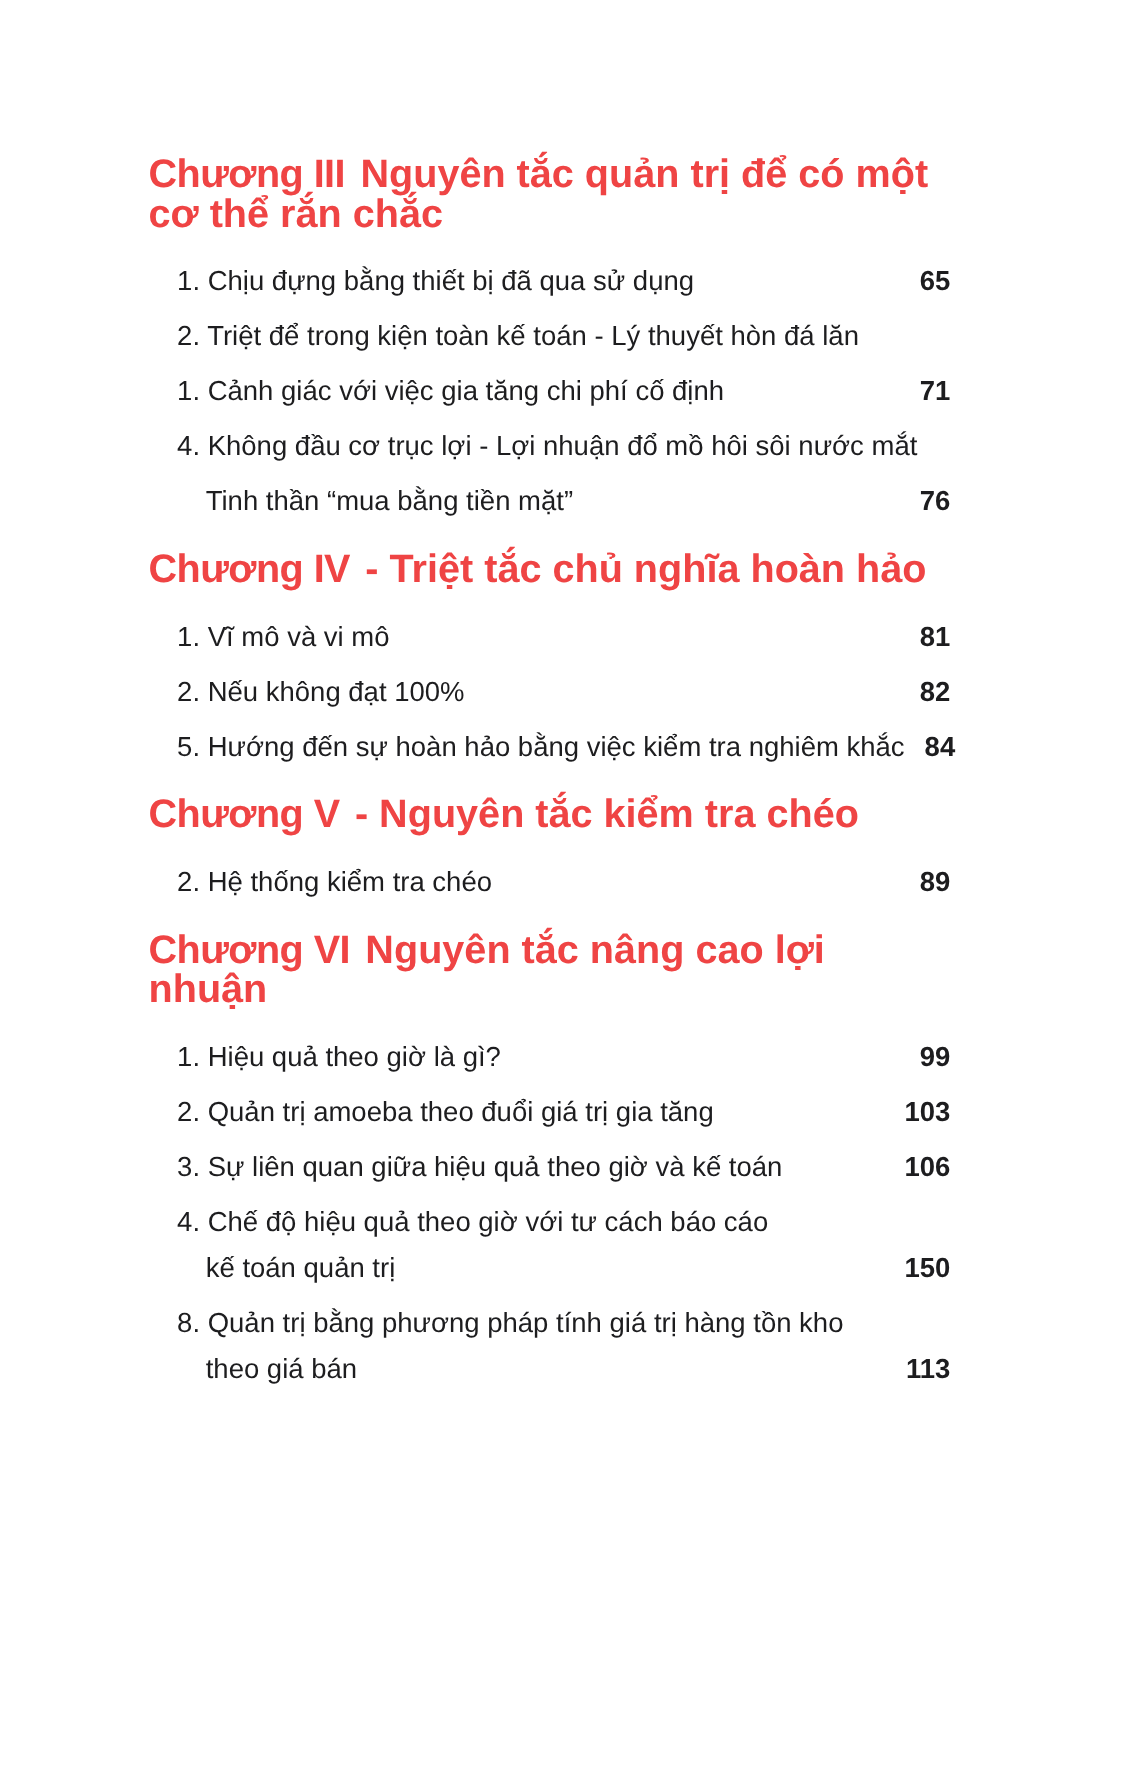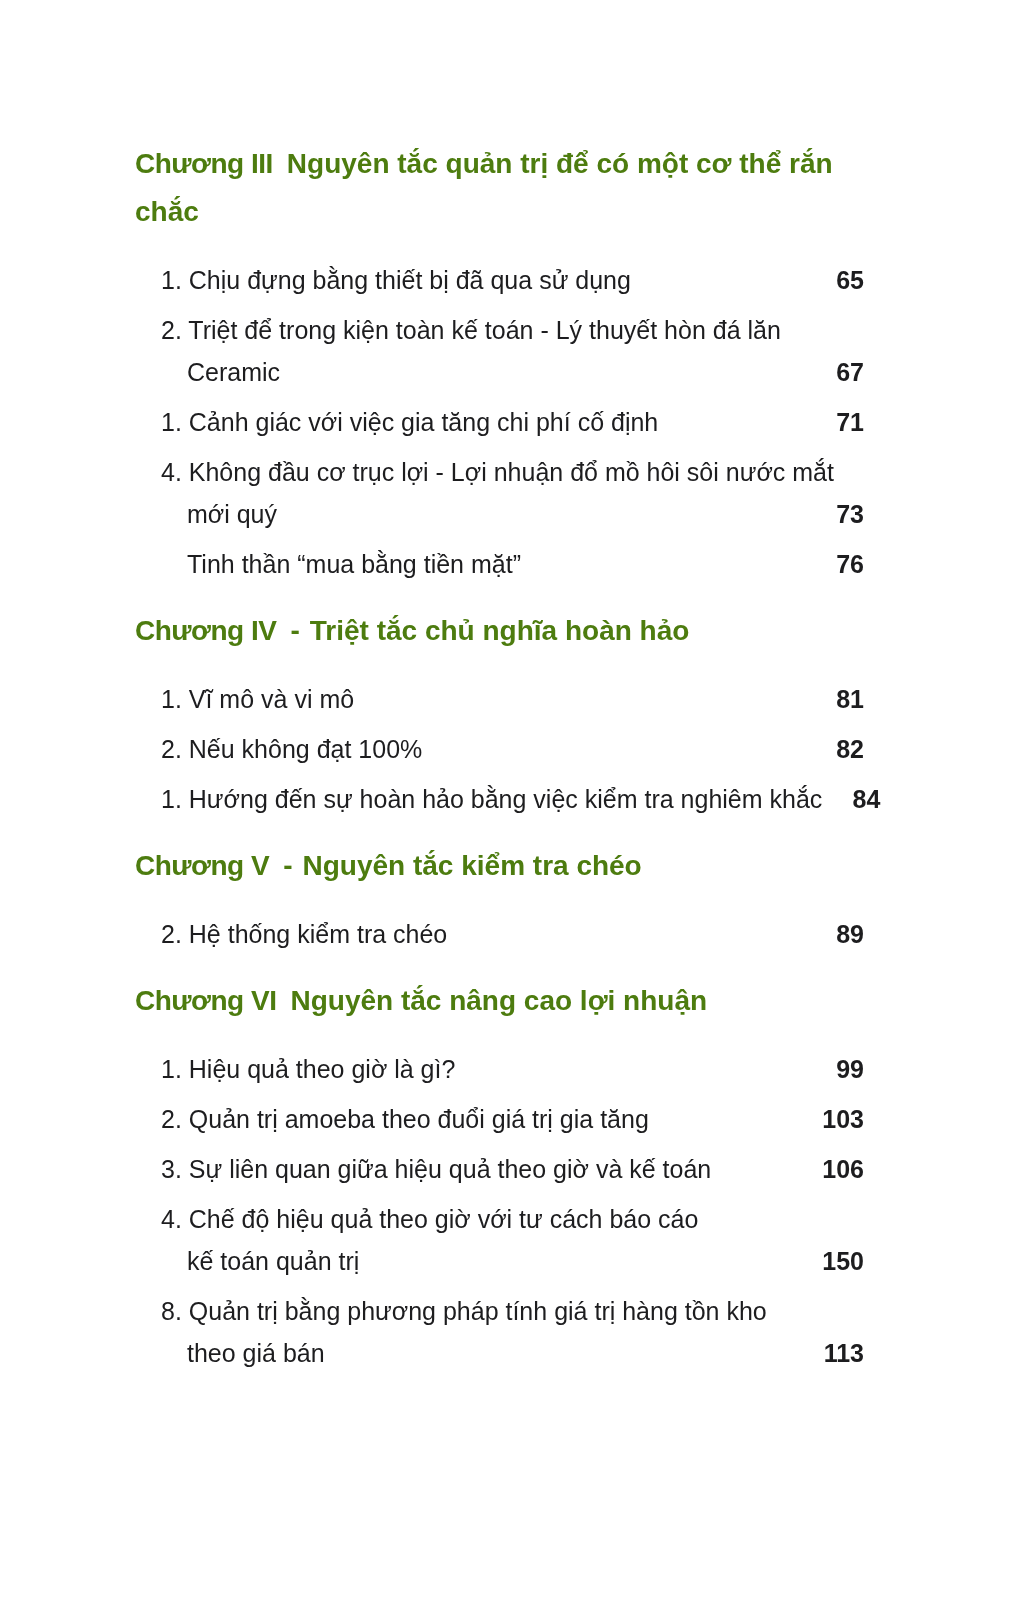--- a/index.html
+++ b/index.html
@@ -19,45 +19,45 @@
     box-sizing: border-box;
     width: 1024px;
     min-height: 1615px;
     padding: 140px 160px 60px 135px;
     background: #ffffff;
   }
   .section {
     margin: 0 0 22px 0;
   }
   .section-title {
-    font-size: 28px;
+    font-size: 36px;
     font-weight: 700;
-    line-height: 48px;
+    line-height: 36px;
     margin: 0 0 23px 0;
-    color: #4d7c0f;
+    color: #ef4444;
   }
   .chapter-label {
     letter-spacing: -0.5px;
     margin-right: 14px;
   }
   .chapter-sep {
     margin-right: 10px;
     font-weight: 700;
   }
   .item {
     margin: 0 0 8px 26px;
     font-size: 25px;
     line-height: 42px;
     font-weight: 400;
   }
   .line {
     display: flex;
     justify-content: space-between;
     align-items: baseline;
-    gap: 24px;
+    gap: 12px;
   }
   .line .txt {
     white-space: nowrap;
   }
   .line.cont .txt {
     padding-left: 26px;
   }
   .pg {
     flex-shrink: 0;
     text-align: right;
@@ -75,38 +75,30 @@
         <div class="item">
           <div class="line">
             <span class="txt">1. Chịu đựng bằng thiết bị đã qua sử dụng</span>
             <span class="pg">65</span>
           </div>
         </div>
         <div class="item">
           <div class="line">
             <span class="txt">2. Triệt để trong kiện toàn kế toán - Lý thuyết hòn đá lăn</span>
           </div>
-          <div class="line cont">
-            <span class="txt">Ceramic</span>
-            <span class="pg">67</span>
-          </div>
         </div>
         <div class="item">
           <div class="line">
             <span class="txt">1. Cảnh giác với việc gia tăng chi phí cố định</span>
             <span class="pg">71</span>
           </div>
         </div>
         <div class="item">
           <div class="line">
             <span class="txt">4. Không đầu cơ trục lợi - Lợi nhuận đổ mồ hôi sôi nước mắt</span>
-          </div>
-          <div class="line cont">
-            <span class="txt">mới quý</span>
-            <span class="pg">73</span>
           </div>
         </div>
         <div class="item">
           <div class="line cont">
             <span class="txt">Tinh thần “mua bằng tiền mặt”</span>
             <span class="pg">76</span>
           </div>
         </div>
       </section>
       <section class="section">
@@ -118,21 +110,21 @@
           </div>
         </div>
         <div class="item">
           <div class="line">
             <span class="txt">2. Nếu không đạt 100%</span>
             <span class="pg">82</span>
           </div>
         </div>
         <div class="item">
           <div class="line">
-            <span class="txt">1. Hướng đến sự hoàn hảo bằng việc kiểm tra nghiêm khắc</span>
+            <span class="txt">5. Hướng đến sự hoàn hảo bằng việc kiểm tra nghiêm khắc</span>
             <span class="pg">84</span>
           </div>
         </div>
       </section>
       <section class="section">
         <h2 class="section-title"><span class="chapter-label">Chương V</span><span class="chapter-sep">-</span><span class="chapter-title">Nguyên tắc kiểm tra chéo</span></h2>
         <div class="item">
           <div class="line">
             <span class="txt">2. Hệ thống kiểm tra chéo</span>
             <span class="pg">89</span>

